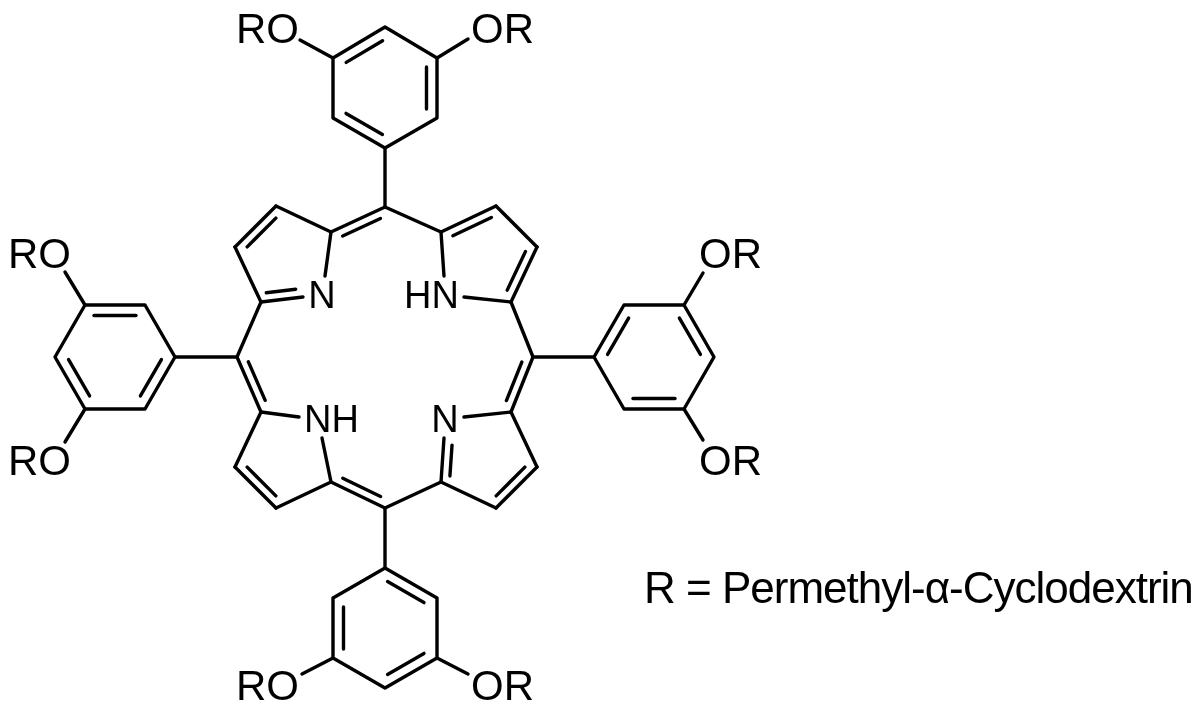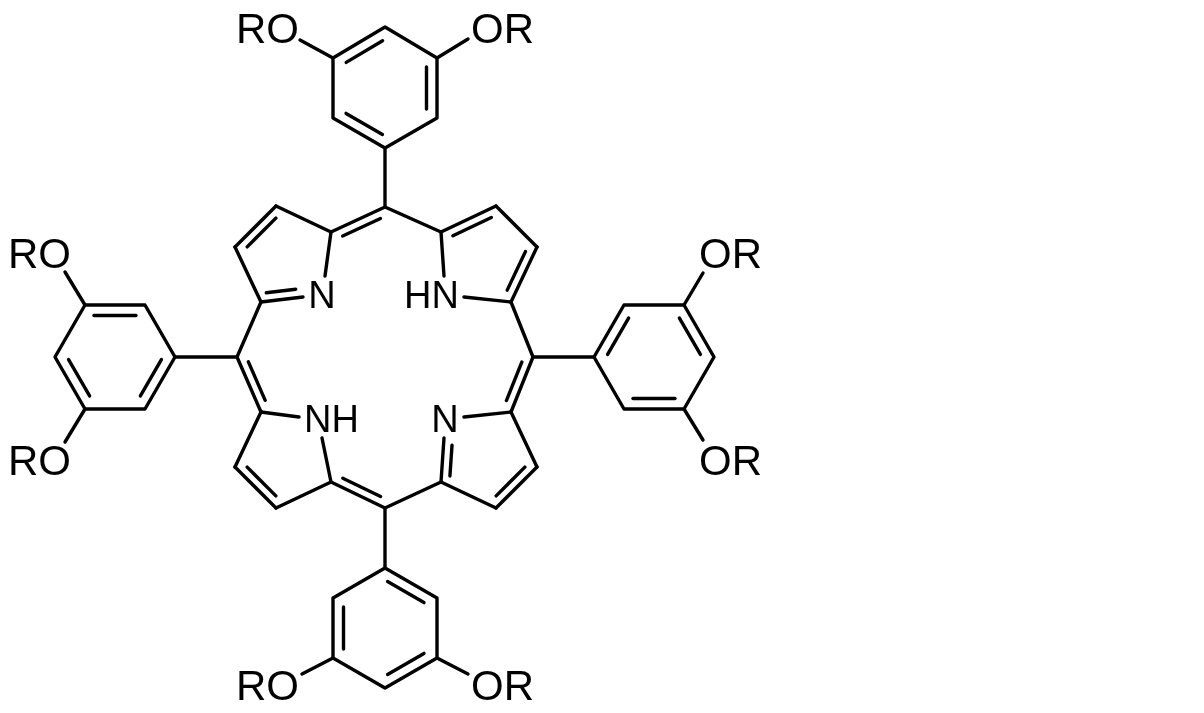--- a/index.html
+++ b/index.html
@@ -104,13 +104,14 @@
         <text x="699" y="268" text-anchor="start" font-size="42" fill="#000000" font-family="&quot;Liberation Sans&quot;, sans-serif">OR</text>
         <text x="699" y="475" text-anchor="start" font-size="42" fill="#000000" font-family="&quot;Liberation Sans&quot;, sans-serif">OR</text>
         <text x="299" y="700" text-anchor="end" font-size="42" fill="#000000" font-family="&quot;Liberation Sans&quot;, sans-serif">RO</text>
         <text x="471" y="700" text-anchor="start" font-size="42" fill="#000000" font-family="&quot;Liberation Sans&quot;, sans-serif">OR</text>
         <text x="322" y="308" text-anchor="middle" font-size="38" fill="#000000" font-family="&quot;Liberation Sans&quot;, sans-serif">N</text>
         <text x="459" y="308" text-anchor="end" font-size="38" fill="#000000" font-family="&quot;Liberation Sans&quot;, sans-serif">HN</text>
         <text x="304" y="432" text-anchor="start" font-size="38" fill="#000000" font-family="&quot;Liberation Sans&quot;, sans-serif">NH</text>
         <text x="445" y="432" text-anchor="middle" font-size="38" fill="#000000" font-family="&quot;Liberation Sans&quot;, sans-serif">N</text>
       </g>
   </svg>
+  <div class="legend">R = Permethyl-α-Cyclodextrin</div>
 </div>
 
 </body></html>

